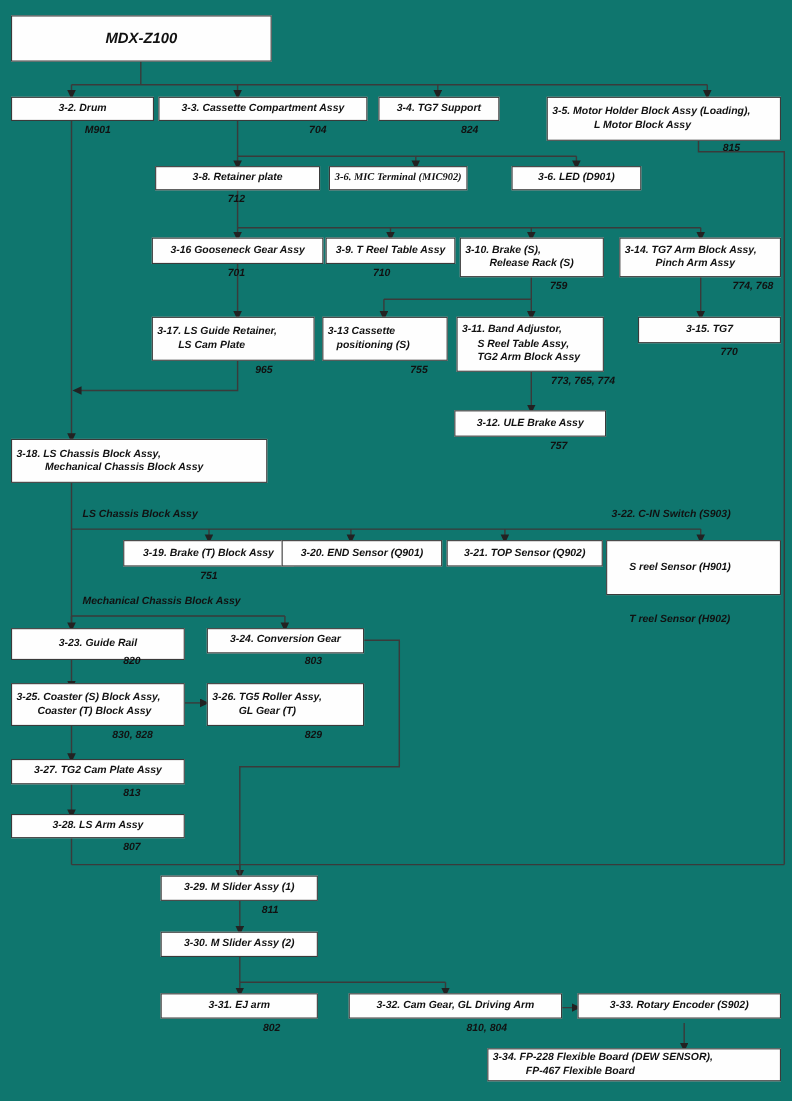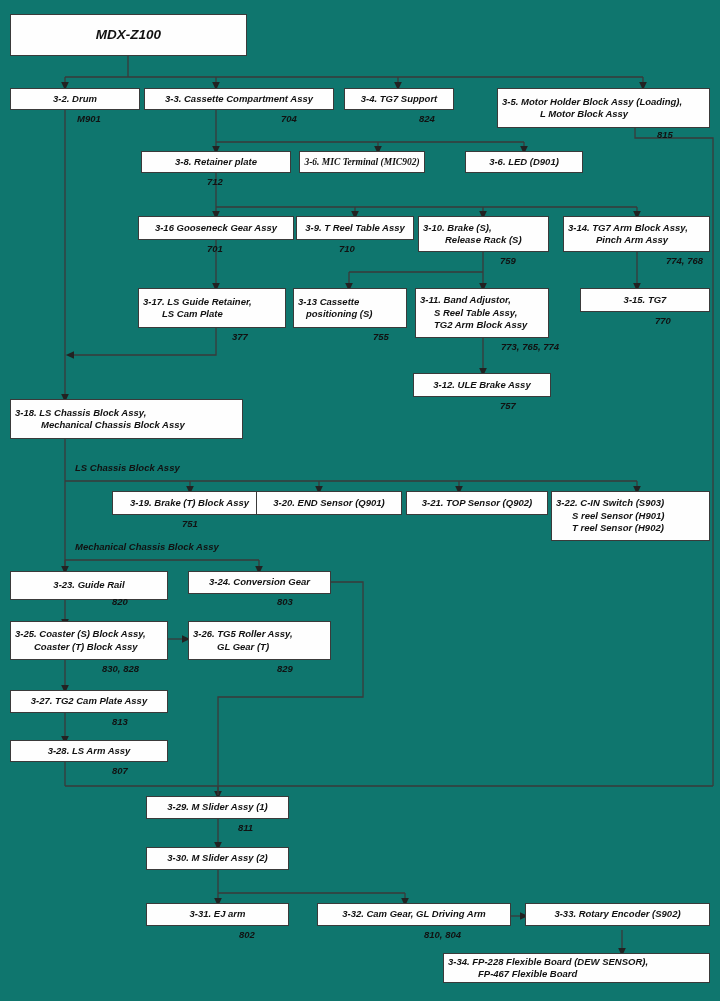--- a/index.html
+++ b/index.html
@@ -164,21 +164,21 @@
   <div class="node lead" style="left:563px;top:216px;width:147px;height:36px;">
     <span class="ln">3-14. TG7 Arm Block Assy,</span>
     <span class="ln ln2" style="padding-left:28px;">Pinch Arm Assy</span>
   </div>
   <div class="part" style="left:654px;top:255px;margin-left:12px;">774, 768</div>
 
   <div class="node lead" style="left:138px;top:288px;width:148px;height:40px;">
     <span class="ln">3-17. LS Guide Retainer,</span>
     <span class="ln ln2" style="padding-left:19px;">LS Cam Plate</span>
   </div>
-  <div class="part" style="left:232px;top:331px;">377</div>
+  <div class="part" style="left:232px;top:331px;">965</div>
 
   <div class="node lead" style="left:293px;top:288px;width:114px;height:40px;">
     <span class="ln">3-13 Cassette</span>
     <span class="ln ln2" style="padding-left:8px;">positioning (S)</span>
   </div>
   <div class="part" style="left:373px;top:331px;">755</div>
 
   <div class="node lead" style="left:415px;top:288px;width:134px;height:50px;">
     <span class="ln">3-11. Band Adjustor,</span>
     <span class="ln ln2" style="padding-left:14px;">S Reel Table Assy,</span>
@@ -210,21 +210,21 @@
   <div class="part" style="left:182px;top:518px;">751</div>
 
   <div class="node" style="left:256px;top:491px;width:146px;height:24px;">
     <span class="ln">3-20. END Sensor (Q901)</span>
   </div>
 
   <div class="node" style="left:406px;top:491px;width:142px;height:24px;">
     <span class="ln">3-21. TOP Sensor (Q902)</span>
   </div>
 
-  <div class="node lead" style="left:551px;top:491px;width:159px;height:50px;">
+  <div class="node lead" style="left:551px;top:491px;width:159px;height:50px;gap:35px;">
     <span class="ln">3-22. C-IN Switch (S903)</span>
     <span class="ln ln2" style="padding-left:16px;">S reel Sensor (H901)</span>
     <span class="ln ln3" style="padding-left:16px;">T reel Sensor (H902)</span>
   </div>
 
   <div class="node" style="left:10px;top:571px;width:158px;height:29px;">
     <span class="ln">3-23. Guide Rail</span>
   </div>
   <div class="part" style="left:112px;top:596px;">820</div>
 

